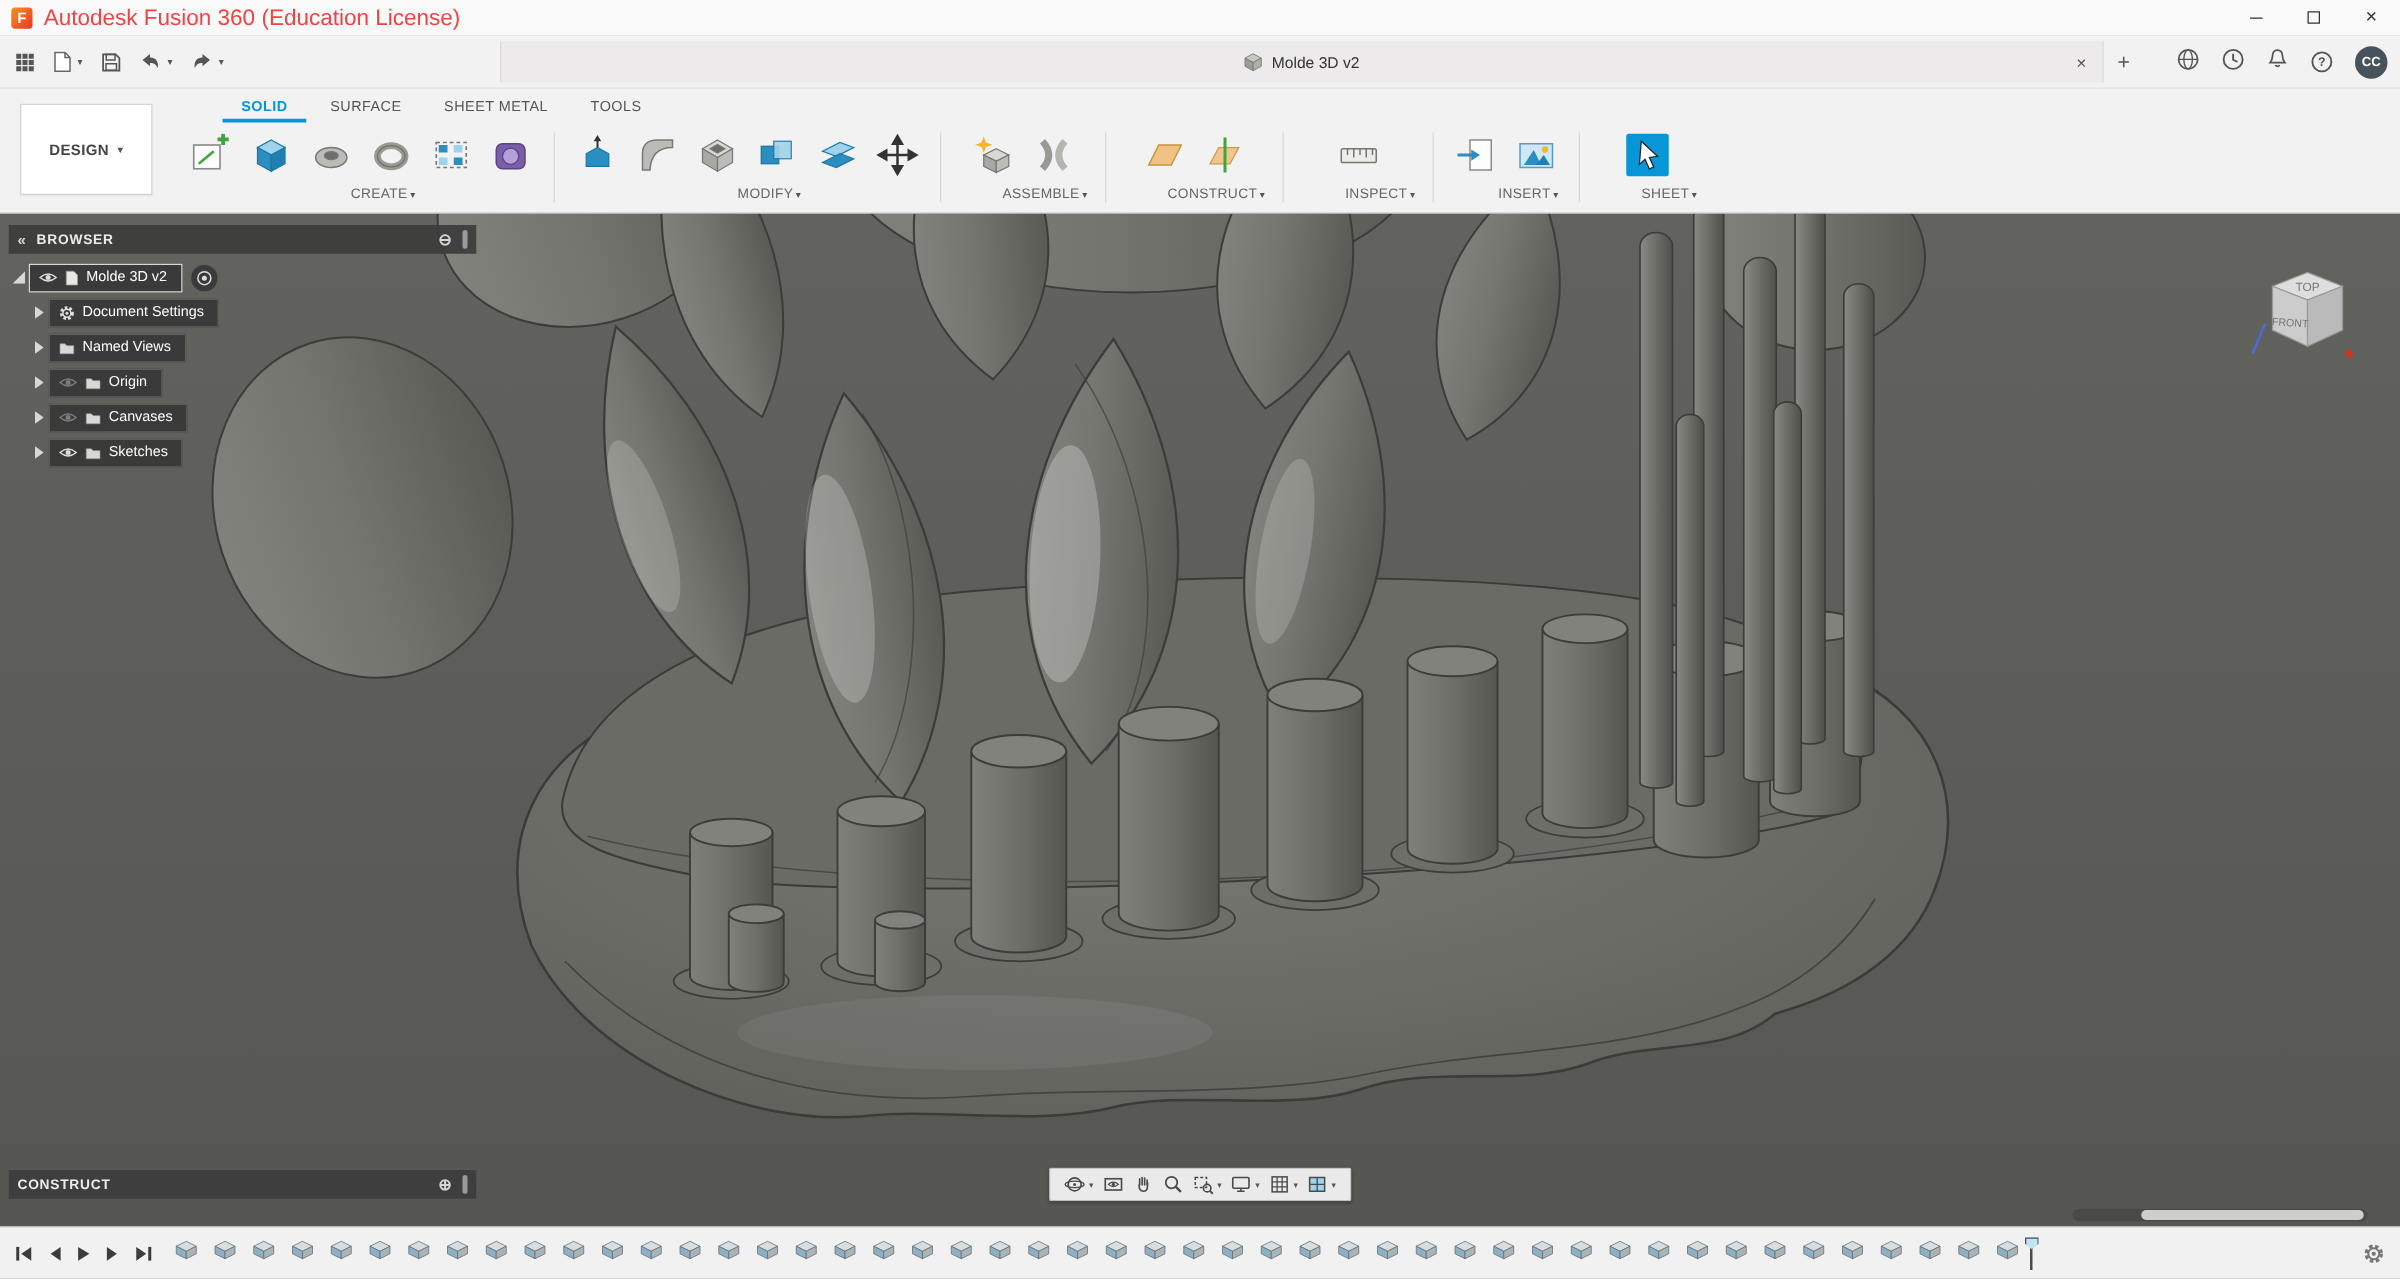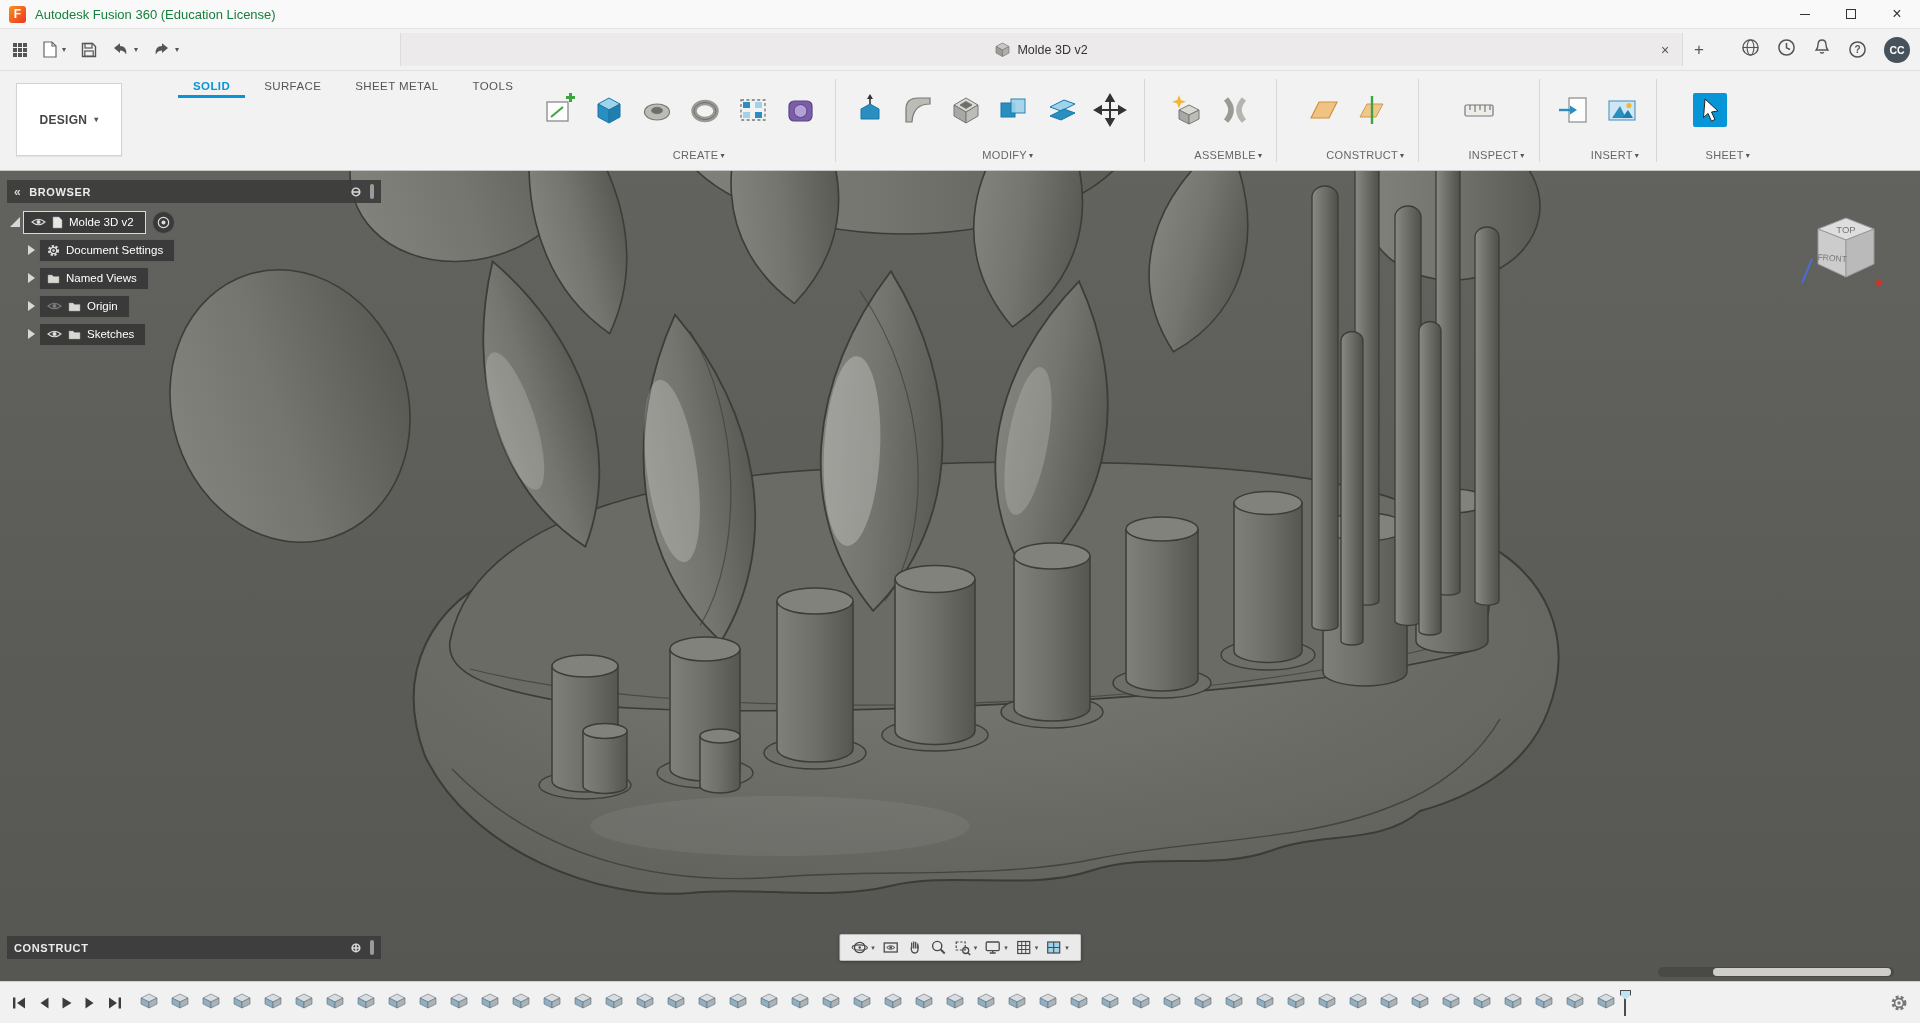--- a/index.html
+++ b/index.html
@@ -2,42 +2,42 @@
 <html><head>
 <meta charset="utf-8">
 <style>
   * { margin:0; padding:0; box-sizing:border-box; }
   html,body { width:1920px; height:1023px; overflow:hidden; background:#222; }
   .app { width:1920px; height:1023px; font-family:"Liberation Sans", sans-serif; display:flex; flex-direction:column; background:#f3f2f2; }
 
   
   .titlebar { height:29px; background:#f9f9f9; border-bottom:1px solid #e4e4e4; display:flex; align-items:center; flex:0 0 29px; }
   .fusion-logo { width:17px; height:17px; margin-left:9px; border-radius:3px; background:linear-gradient(135deg,#f6921e,#ed3524); color:#fff; font-size:12px; font-weight:bold; display:flex; align-items:center; justify-content:center; }
-  .titlebar-title { margin-left:9px; font-size:13px; color:#15803d; }
+  .titlebar-title { margin-left:9px; font-size:18px; color:#ef4444; }
   .win-controls { margin-left:auto; display:flex; height:100%; }
   .win-btn { width:46px; height:100%; display:flex; align-items:center; justify-content:center; color:#333; font-size:13px; }
   .min-glyph { width:10px; border-bottom:1.5px solid #333; }
   .max-glyph { width:10px; height:10px; border:1.2px solid #333; }
 
   
   .apptoolbar { height:42px; background:#f3f2f2; position:relative; display:flex; align-items:center; flex:0 0 42px; border-bottom:1px solid #e0dfdf; }
   .qat { display:flex; align-items:center; gap:15px; padding-left:12px; }
   .qat-item { display:flex; align-items:center; gap:3px; color:#555; }
   .caret { font-size:8px; color:#555; margin-left:2px; }
   .tabstrip { position:absolute; left:400px; right:237px; top:4px; bottom:4px; background:#eceaea; border-left:1px solid #dcdbdb; border-right:1px solid #dcdbdb; display:flex; align-items:center; }
   .doc-tab { margin:0 auto; display:flex; align-items:center; gap:7px; font-size:12.5px; color:#333; }
   .tab-close { position:absolute; right:8px; color:#555; font-size:14px; width:18px; text-align:center; }
   .newtab-btn { position:absolute; right:208px; top:0; height:42px; width:26px; display:flex; align-items:center; justify-content:center; font-size:17px; color:#555; }
   .right-cluster { position:absolute; right:10px; display:flex; align-items:center; gap:17px; }
   .avatar { width:26px; height:26px; border-radius:50%; background:#46525c; color:#fff; font-size:10.5px; font-weight:bold; display:flex; align-items:center; justify-content:center; }
 
   
   .ribbon { height:100px; flex:0 0 100px; background:#f3f2f2; border-bottom:1px solid #c6c6c6; display:flex; }
   .workspace-btn { margin:12px 14px 14px 16px; width:106px; background:#fff; border:1px solid #d3d3d3; box-shadow:0 1px 1px rgba(0,0,0,.06); display:flex; align-items:center; justify-content:center; gap:5px; font-size:12px; font-weight:bold; color:#444; letter-spacing:.3px; }
-  .ribbon-main { flex:1; display:flex; flex-direction:row; min-width:0; }
+  .ribbon-main { flex:1; display:flex; flex-direction:column; min-width:0; }
   .ribbon-tabs { height:27px; display:flex; align-items:flex-end; padding-left:42px; gap:4px; }
   .rtab { padding:5px 15px 6px; font-size:11.5px; color:#555; letter-spacing:.4px; }
   .rtab.active { color:#0696d7; font-weight:bold; border-bottom:3px solid #0696d7; padding-bottom:3px; }
   .ribbon-groups { flex:1; display:flex; align-items:stretch; }
   .rgroup { display:flex; flex-direction:column; align-items:center; padding:2px 13px 4px; }
   .group-icons { flex:1; display:flex; align-items:center; gap:8px; }
   .tool { width:40px; height:42px; display:flex; align-items:center; justify-content:center; }
   .group-label { font-size:11px; color:#666; letter-spacing:.3px; padding:2px 0 5px; display:flex; align-items:center;margin-left:35px; }
   .gsep { width:1px; background:#d8d7d7; margin:8px 1px; }
 
@@ -635,20 +635,38 @@
                 <circle cx="7.5" cy="5" r="2" fill="#ddd"></circle>
               </svg>
             <svg width="13" height="11">
                 <path d="M1 2 h4 l1.5 1.5 H12 V10 H1 Z" fill="#d9d9d4" stroke="#999" stroke-width=".5"></path>
               </svg>
             <span>Origin</span>
           </span>
         </div>
 
 
+        <div class="brow">
+          <span class="indent"></span>
+          <span class="tri">
+              <svg width="7" height="10">
+                <polygon points="0,0 7,5 0,10" fill="#d8d8d8"></polygon>
+              </svg>
+            </span>
+          <span class="pill">
+            <svg class="dim" width="15" height="10">
+                <path d="M1 5 Q7.5 -.5 14 5 Q7.5 10.5 1 5 Z" fill="none" stroke="#ddd" stroke-width="1.1"></path>
+                <circle cx="7.5" cy="5" r="2" fill="#ddd"></circle>
+              </svg>
+            <svg width="13" height="11">
+                <path d="M1 2 h4 l1.5 1.5 H12 V10 H1 Z" fill="#d9d9d4" stroke="#999" stroke-width=".5"></path>
+              </svg>
+            <span>Canvases</span>
+          </span>
+        </div>
 
         <div class="brow">
           <span class="indent"></span>
           <span class="tri">
               <svg width="7" height="10">
                 <polygon points="0,0 7,5 0,10" fill="#d8d8d8"></polygon>
               </svg>
             </span>
           <span class="pill">
             <svg width="15" height="10">

